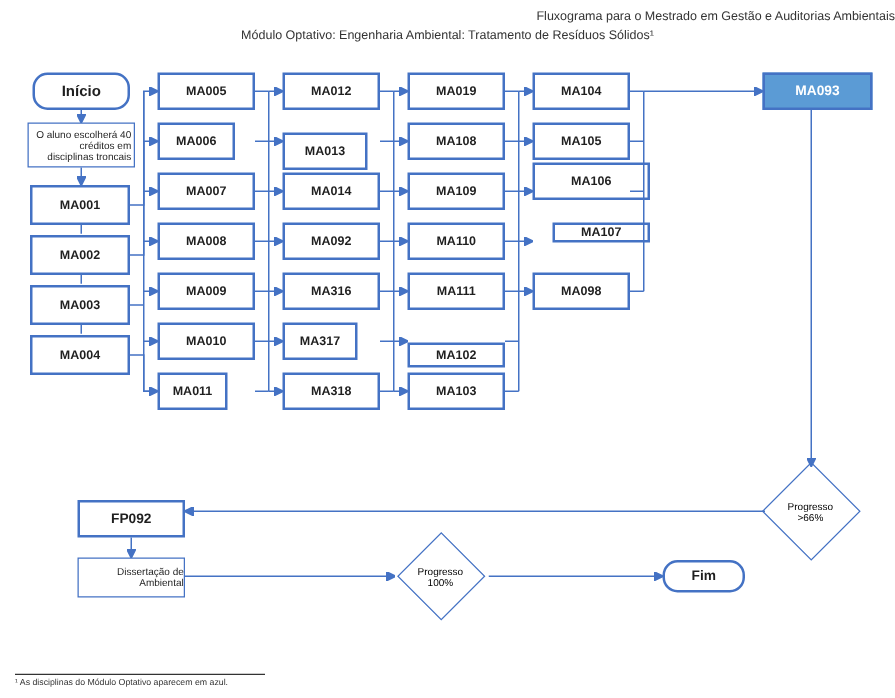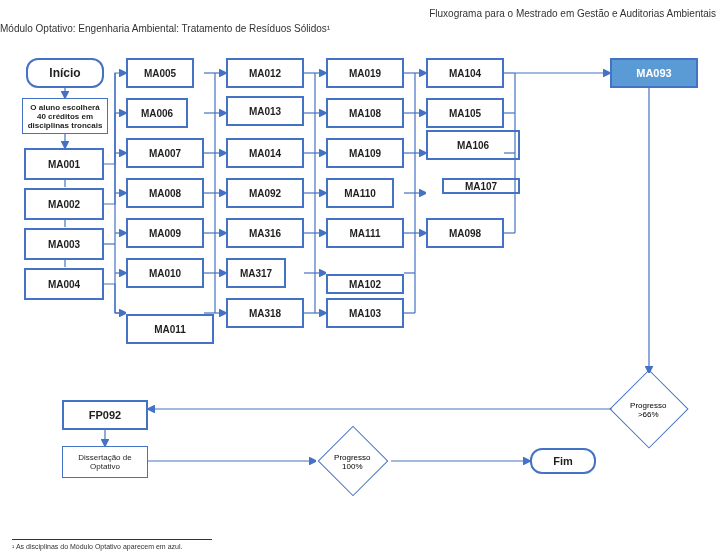--- a/index.html
+++ b/index.html
@@ -1,23 +1,23 @@
 <!DOCTYPE html>
 <html><head>
 <meta charset="utf-8">
 <style>
 *{box-sizing:border-box;margin:0;padding:0}
 body{font-family:Arial,sans-serif;background:#fff;width:716px;height:558px;position:relative;overflow:hidden}
 .title{text-align:right;font-size:10px;color:#333;padding-top:8px}
-.subtitle{font-size:10px;color:#333;padding-top:4px}
-.box{position:absolute;border:1.5px solid #4472c4;background:#fff;font-size:10px;font-weight:bold;display:flex;align-items:center;justify-content:center;text-align:center;color:#1f1f1f}
+.subtitle{text-align:center;font-size:10px;color:#333;padding-top:4px}
+.box{position:absolute;border:1.5px solid #4472c4;background:#fff;font-size:10px;font-weight:bold;display:flex;align-items:center;justify-content:center;text-align:right;color:#1f1f1f}
 .box.thick{border-width:2.5px}
 .box.blue{background:#5b9bd5;color:#fff}
 .box.rounded{border-radius:12px}
-.box.note{font-size:8px;font-weight:bold;padding:2px}
+.box.note{font-size:8px;font-weight:normal;padding:2px}
 .diamond{position:absolute;border:1.5px solid #4472c4;background:#fff;transform:rotate(45deg)}
 .diamond span{transform:rotate(-45deg);font-size:8px;text-align:center;position:absolute;width:100%;left:0;top:50%;margin-top:-8px}
 .footnote{position:absolute;bottom:8px;left:12px;font-size:7px;color:#333;border-top:1px solid #333;padding-top:3px;width:200px}
 svg{position:absolute;top:0;left:0;width:716px;height:558px;pointer-events:none}
 svg line,svg path{stroke:#4472c4;stroke-width:1.2;fill:none}
 svg .arrow{fill:#4472c4}
 </style>
 </head>
 <body>
 
@@ -26,59 +26,59 @@
 
 <div class="box thick rounded" style="left:26px;top:58px;width:78px;height:30px;font-size:12px">Início</div>
 
 <div class="box note" style="left:22px;top:98px;width:86px;height:36px">O aluno escolherá 40 créditos em disciplinas troncais</div>
 
 <div class="box thick" style="left:24px;top:148px;width:80px;height:32px">MA001</div>
 <div class="box thick" style="left:24px;top:188px;width:80px;height:32px">MA002</div>
 <div class="box thick" style="left:24px;top:228px;width:80px;height:32px">MA003</div>
 <div class="box thick" style="left:24px;top:268px;width:80px;height:32px">MA004</div>
 
-<div class="box thick" style="left:126px;top:58px;width:68px;height:30px">MA005</div>
+<div class="box thick" style="left:126px;top:58px;width:78px;height:30px">MA005</div>
 <div class="box thick" style="left:126px;top:98px;width:62px;height:30px">MA006</div>
 <div class="box thick" style="left:126px;top:138px;width:78px;height:30px">MA007</div>
 <div class="box thick" style="left:126px;top:178px;width:78px;height:30px">MA008</div>
 <div class="box thick" style="left:126px;top:218px;width:78px;height:30px">MA009</div>
 <div class="box thick" style="left:126px;top:258px;width:78px;height:30px">MA010</div>
-<div class="box thick" style="left:126px;top:314px;width:88px;height:30px">MA011</div>
+<div class="box thick" style="left:126px;top:298px;width:56px;height:30px">MA011</div>
 
 <div class="box thick" style="left:226px;top:58px;width:78px;height:30px">MA012</div>
-<div class="box thick" style="left:226px;top:96px;width:78px;height:30px">MA013</div>
+<div class="box thick" style="left:226px;top:106px;width:68px;height:30px">MA013</div>
 <div class="box thick" style="left:226px;top:138px;width:78px;height:30px">MA014</div>
 <div class="box thick" style="left:226px;top:178px;width:78px;height:30px">MA092</div>
 <div class="box thick" style="left:226px;top:218px;width:78px;height:30px">MA316</div>
 <div class="box thick" style="left:226px;top:258px;width:60px;height:30px">MA317</div>
 <div class="box thick" style="left:226px;top:298px;width:78px;height:30px">MA318</div>
 
 <div class="box thick" style="left:326px;top:58px;width:78px;height:30px">MA019</div>
 <div class="box thick" style="left:326px;top:98px;width:78px;height:30px">MA108</div>
 <div class="box thick" style="left:326px;top:138px;width:78px;height:30px">MA109</div>
-<div class="box thick" style="left:326px;top:178px;width:68px;height:30px">MA110</div>
+<div class="box thick" style="left:326px;top:178px;width:78px;height:30px">MA110</div>
 <div class="box thick" style="left:326px;top:218px;width:78px;height:30px">MA111</div>
 <div class="box thick" style="left:326px;top:274px;width:78px;height:20px">MA102</div>
 <div class="box thick" style="left:326px;top:298px;width:78px;height:30px">MA103</div>
 
 <div class="box thick" style="left:426px;top:58px;width:78px;height:30px">MA104</div>
 <div class="box thick" style="left:426px;top:98px;width:78px;height:30px">MA105</div>
 <div class="box thick" style="left:426px;top:130px;width:94px;height:30px">MA106</div>
 <div class="box thick" style="left:442px;top:178px;width:78px;height:16px">MA107</div>
 <div class="box thick" style="left:426px;top:218px;width:78px;height:30px">MA098</div>
 
 <div class="box thick blue" style="left:610px;top:58px;width:88px;height:30px;font-size:11px">MA093</div>
 
 <div class="diamond" style="left:621px;top:381px;width:56px;height:56px">
     <span>Progresso &gt;66%</span>
   </div>
 
 <div class="box thick" style="left:62px;top:400px;width:86px;height:30px;font-size:11px">FP092</div>
 
-<div class="box" style="left:62px;top:446px;width:86px;height:32px;font-size:8px;font-weight:normal">Dissertação de Optativo</div>
+<div class="box" style="left:62px;top:446px;width:86px;height:32px;font-size:8px;font-weight:normal">Dissertação de Ambiental</div>
 
 <div class="diamond" style="left:328px;top:436px;width:50px;height:50px">
     <span>Progresso 100%</span>
   </div>
 
 <div class="box thick rounded" style="left:530px;top:448px;width:66px;height:26px;font-size:11px">Fim</div>
 
 <div class="footnote">¹  As disciplinas do Módulo Optativo aparecem em azul.</div>
 
 <svg>

